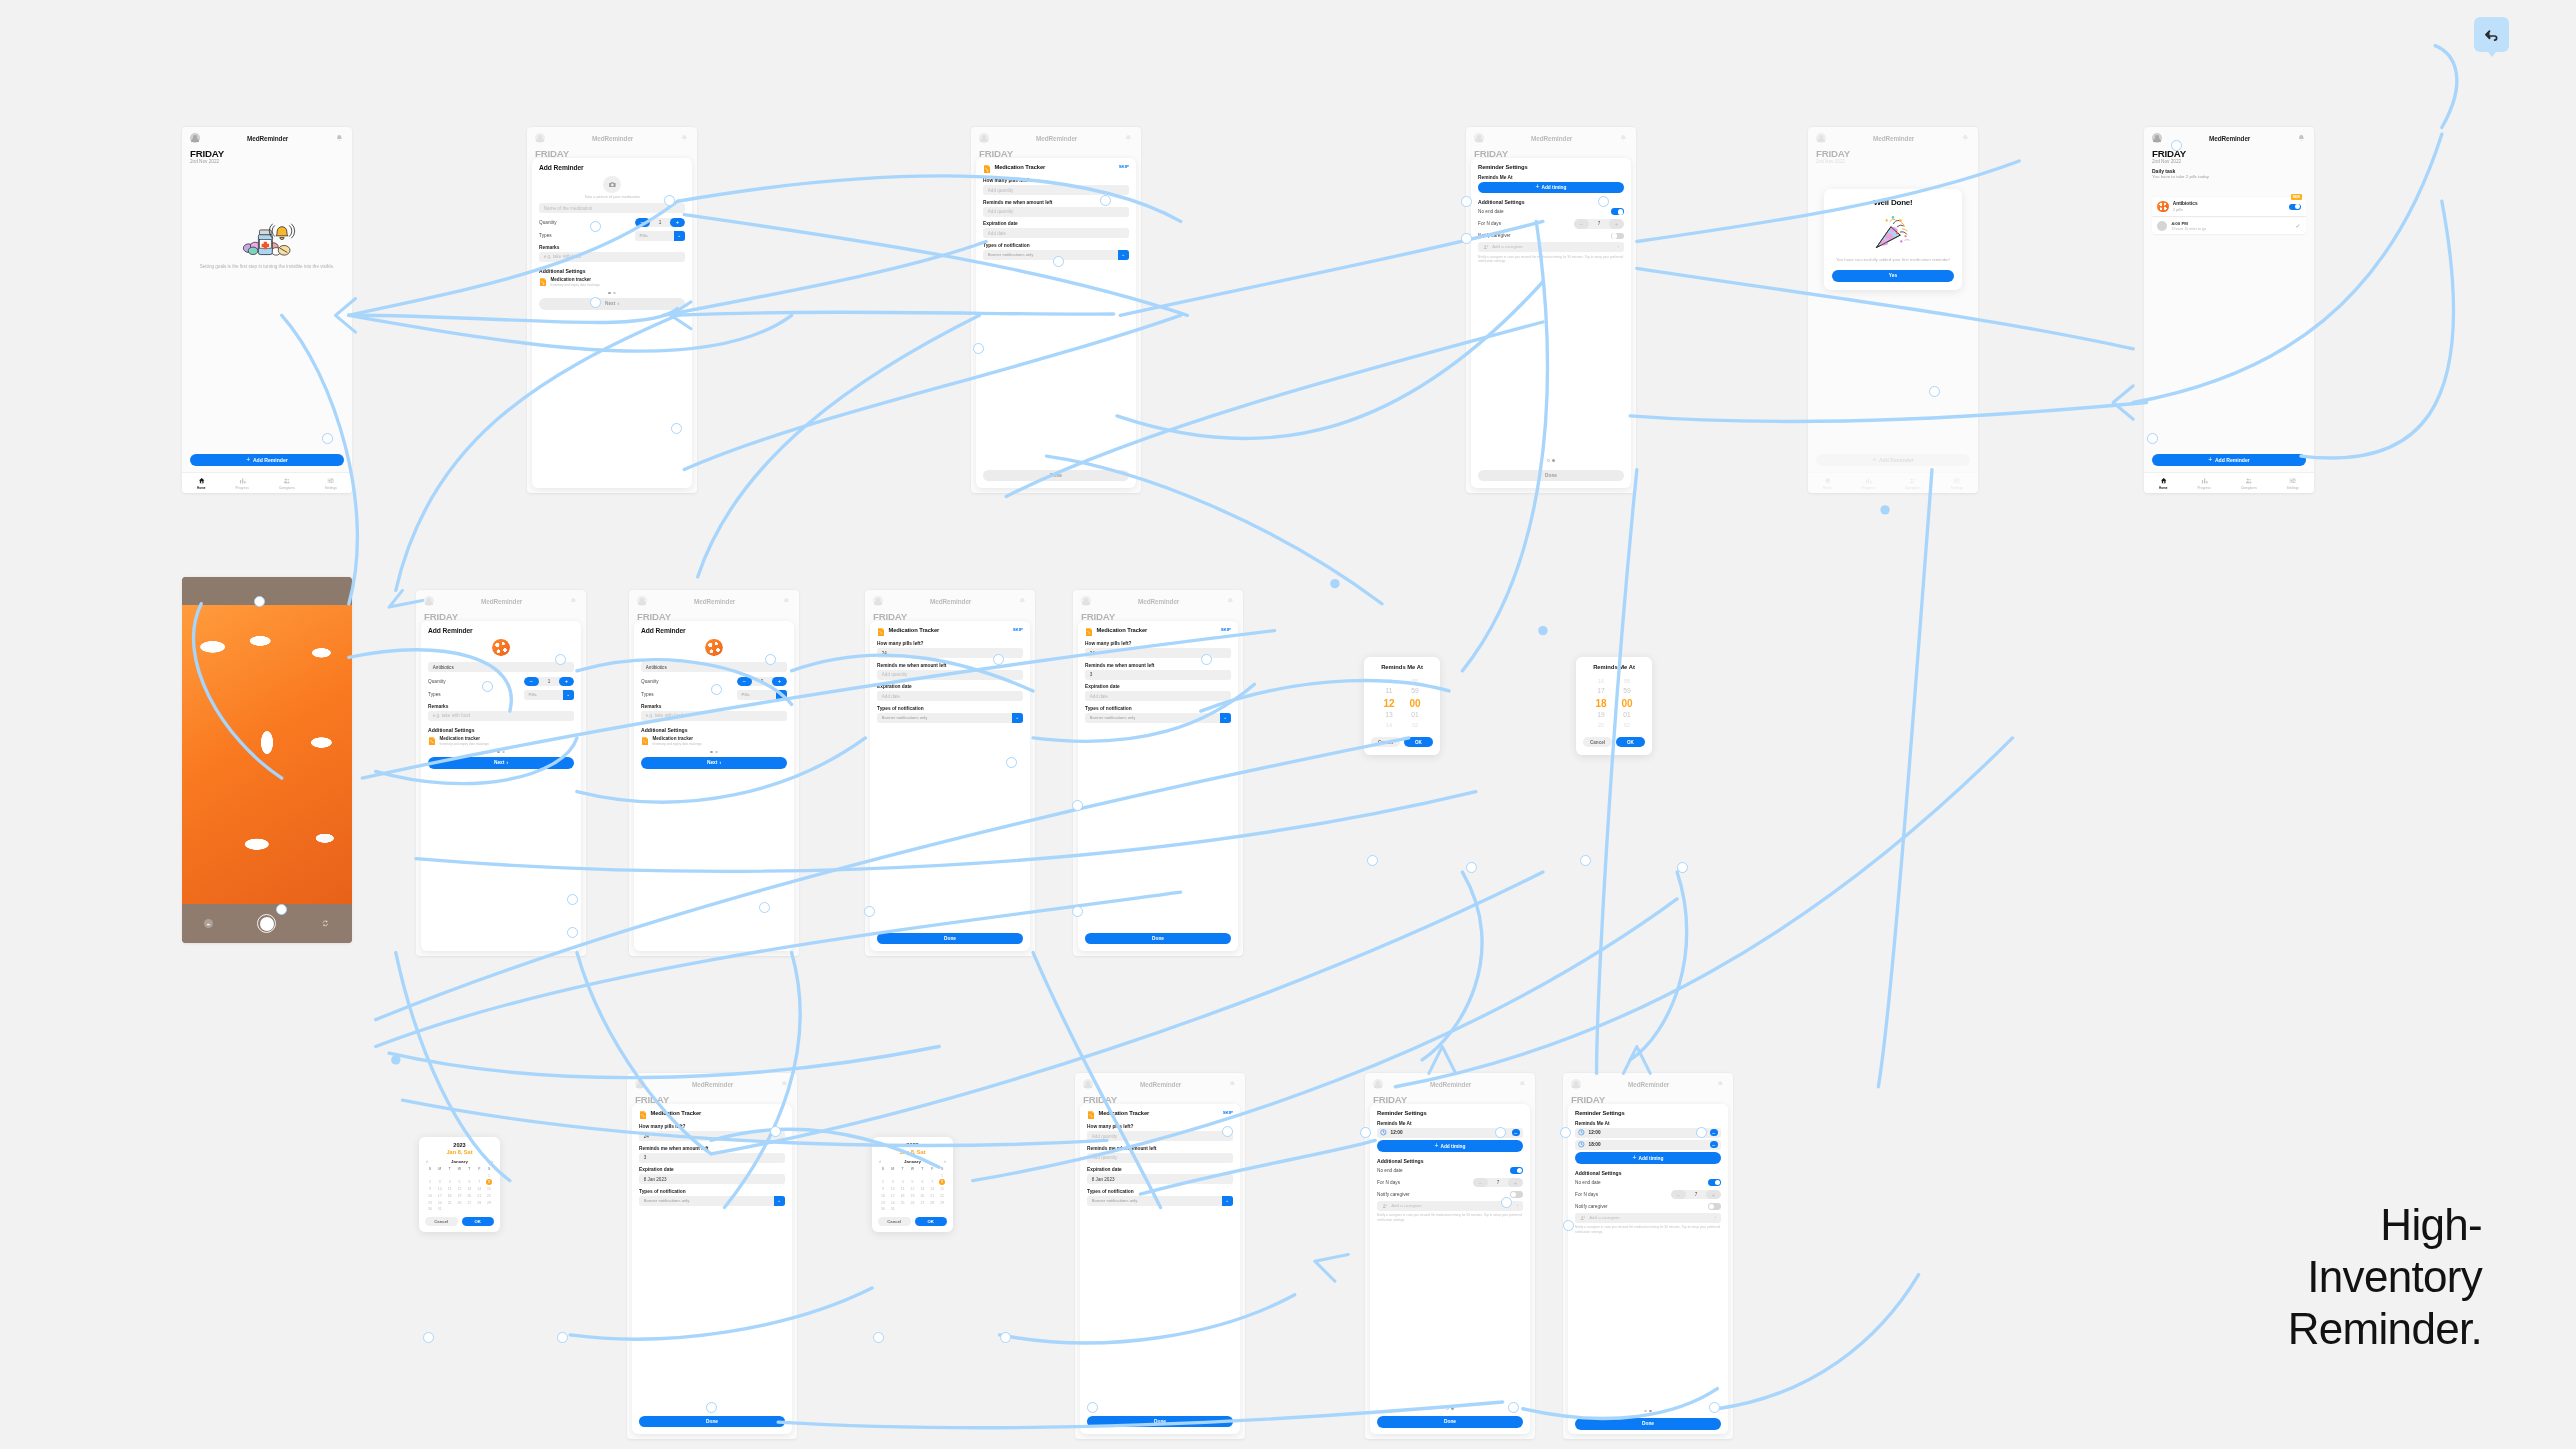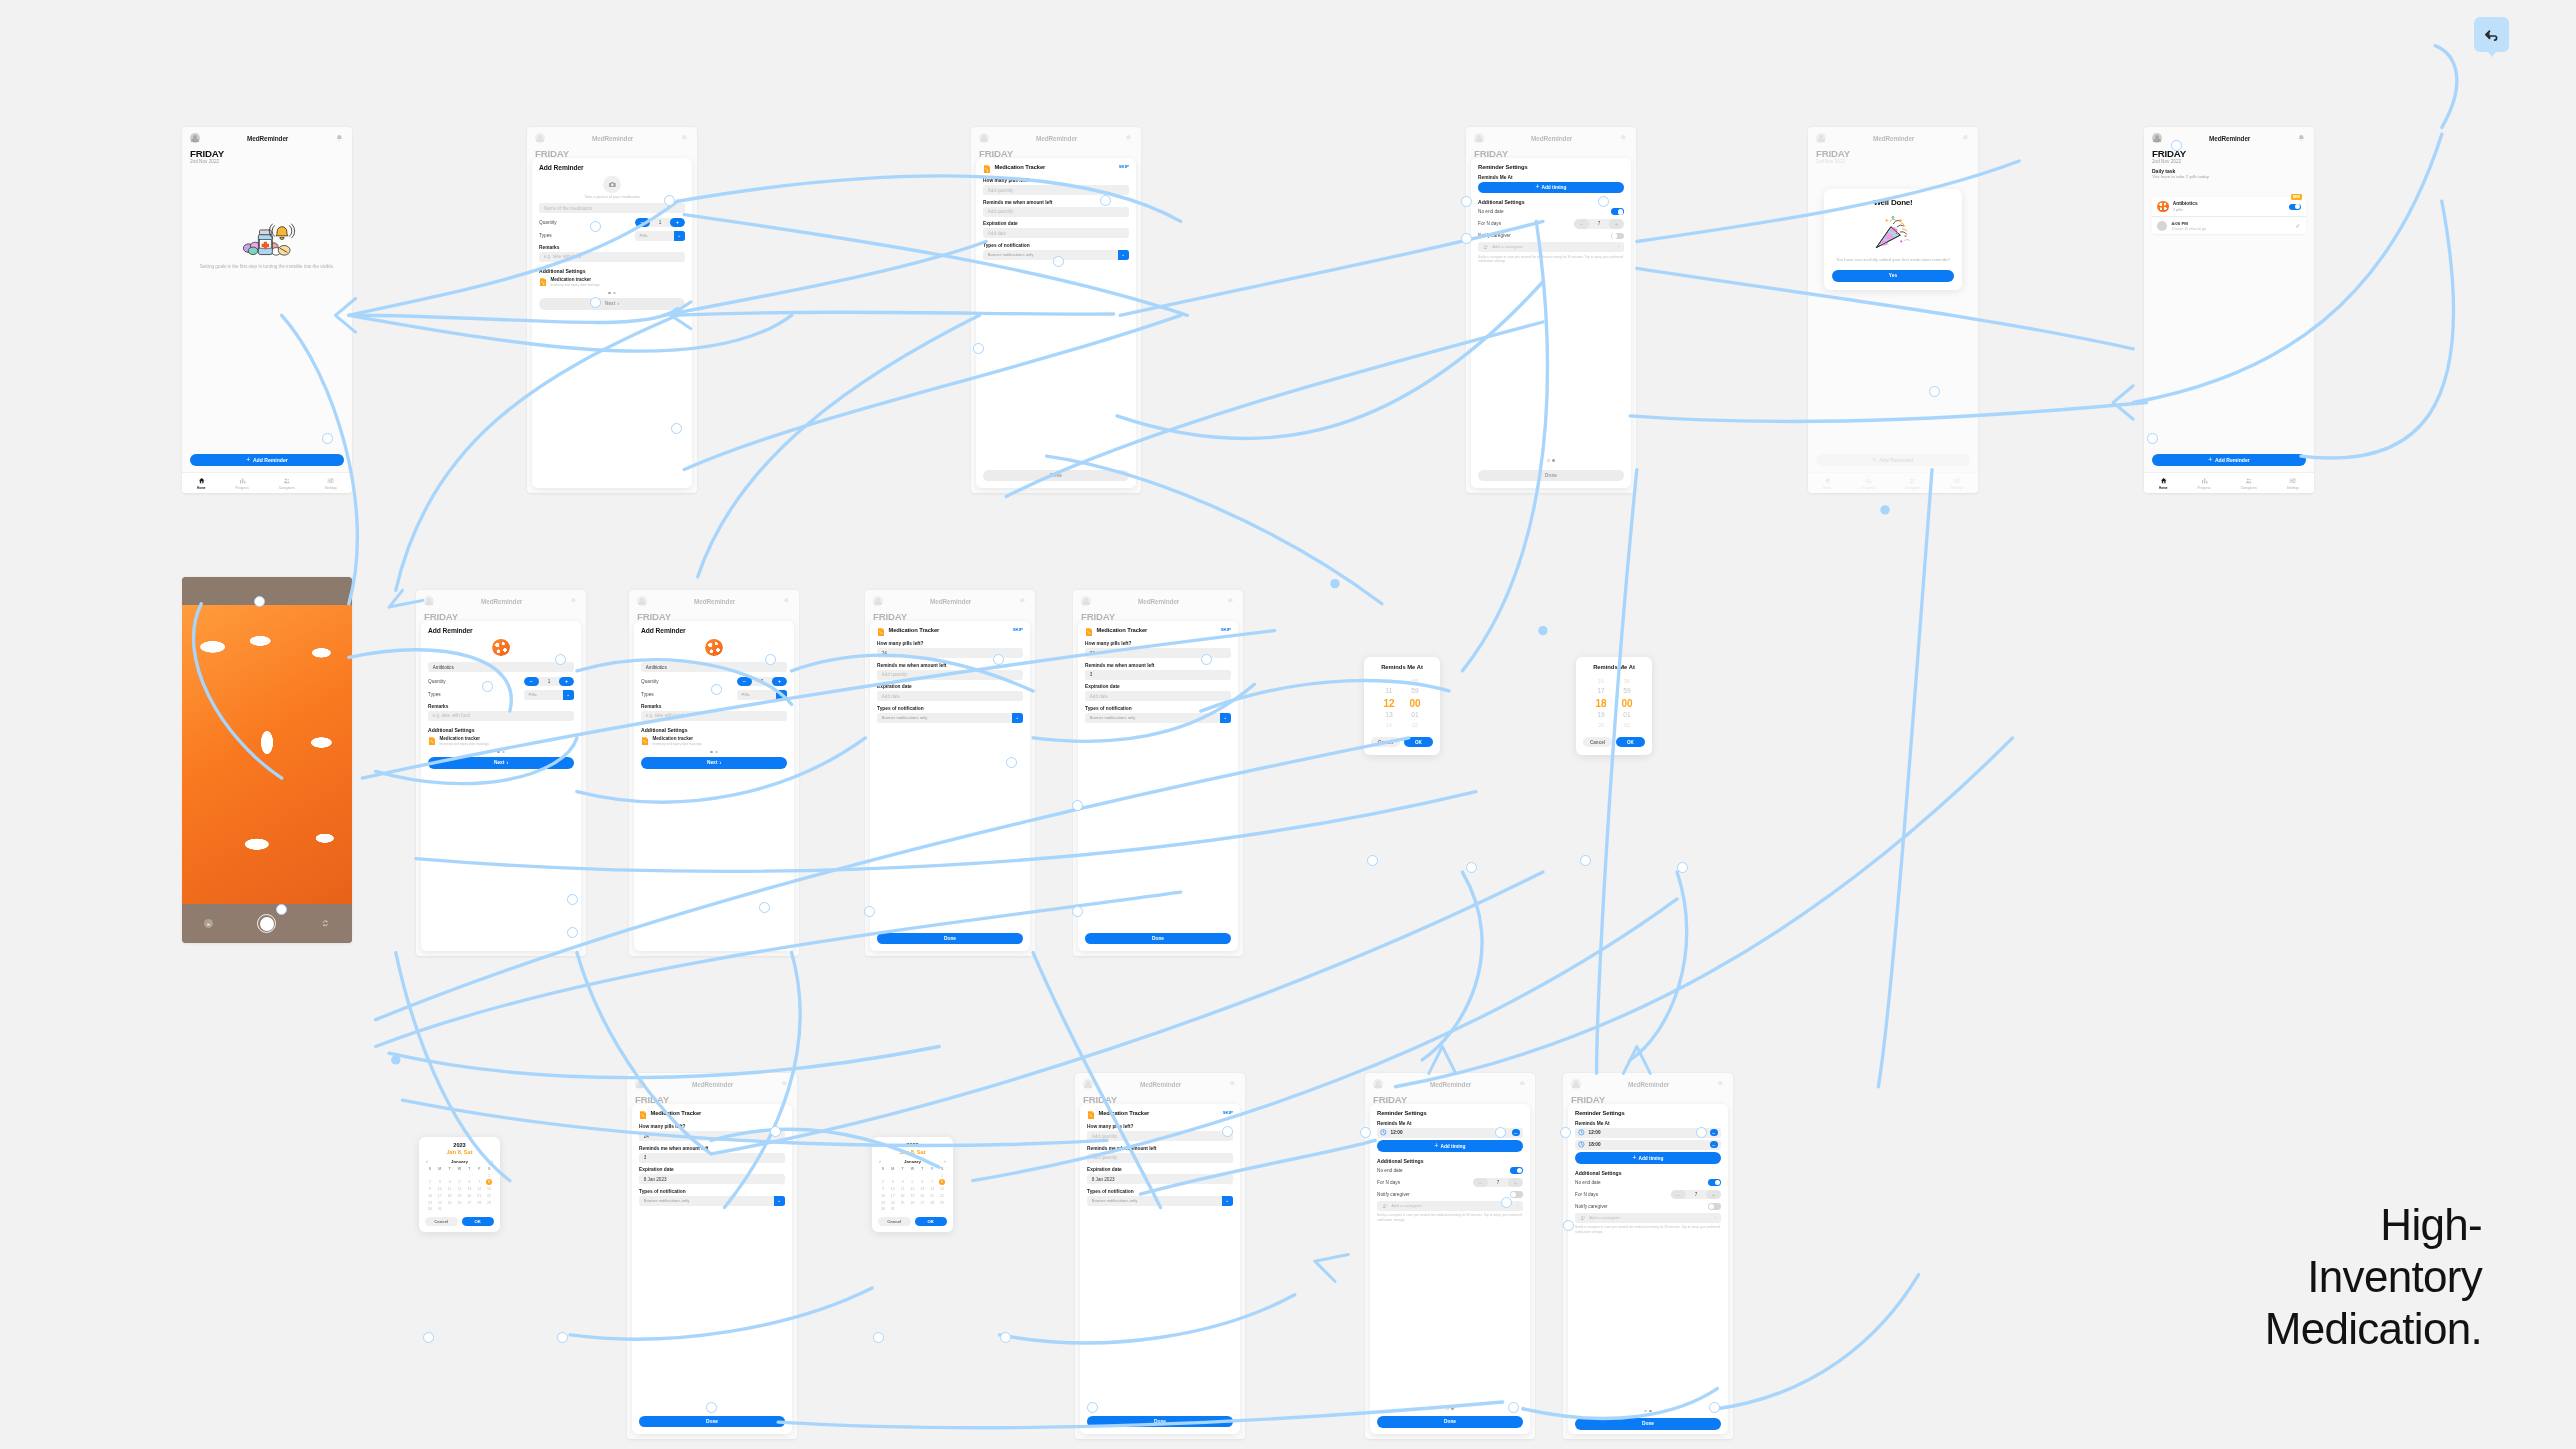--- a/index.html
+++ b/index.html
@@ -315,21 +315,21 @@
   <div class="back-bubble">
     <svg width="17.4" height="17.4" viewBox="0 0 24 24">
       <path d="M9 7l-5 5 5 5v-3.2h7a2.8 2.8 0 010 5.6" fill="none" stroke="#2b2b2b" stroke-width="2.4" stroke-linecap="round" stroke-linejoin="round"></path>
       <path d="M9 7l-5 5 5 5z" fill="#2b2b2b"></path>
     </svg>
   </div>
 
   <div class="headline">
     <div>High-</div>
     <div>Inventory</div>
-    <div>Medication.</div>
+    <div>Reminder.</div>
   </div>
 
   <div class="phone" style="left:182px;top:127px">
     <div class="screen-base">
       <div class="app-bar">
         <div class="avatar"></div>
         <div class="app-title">MedReminder</div>
         <svg class="bell" viewBox="0 0 24 24">
           <path d="M12 3a5.5 5.5 0 00-5.5 5.5c0 4-1.5 5.5-1.5 5.5h14s-1.5-1.5-1.5-5.5A5.5 5.5 0 0012 3z" fill="#c3c3c3"></path>
           <path d="M10 17.5a2 2 0 004 0z" fill="#c3c3c3"></path>

